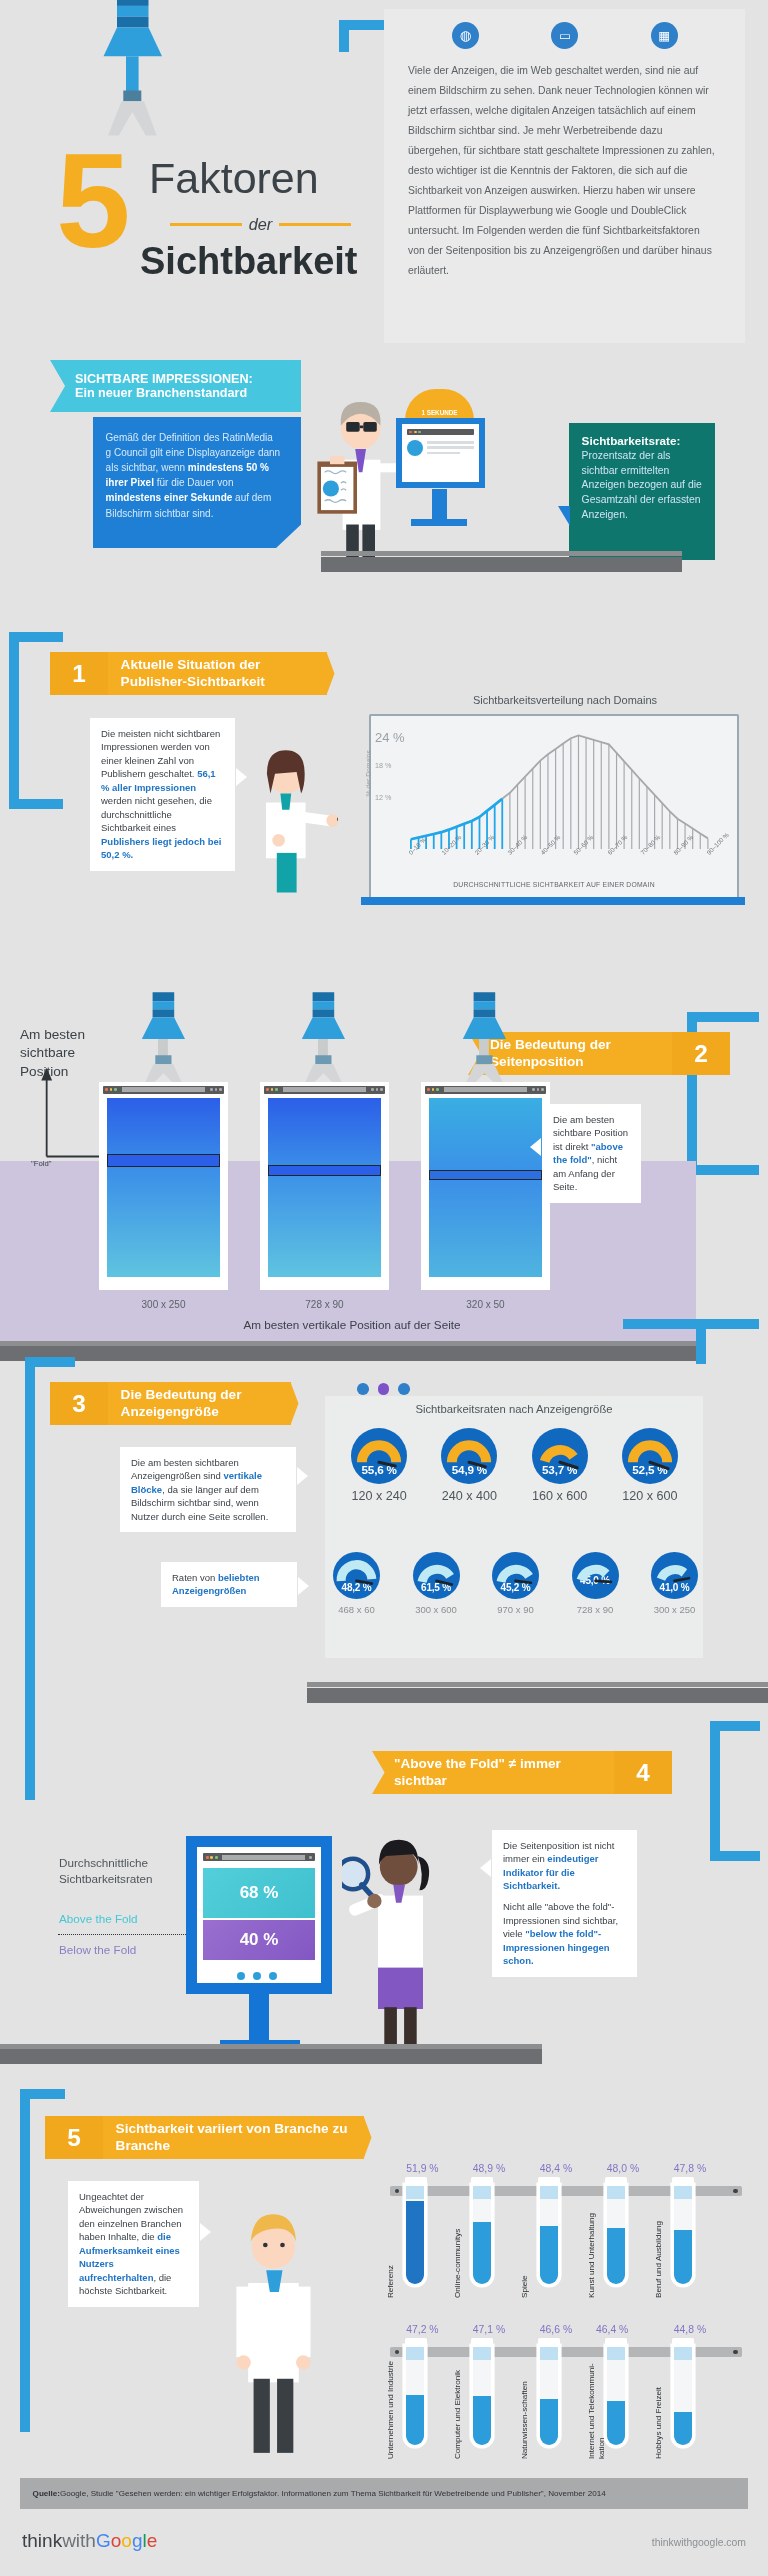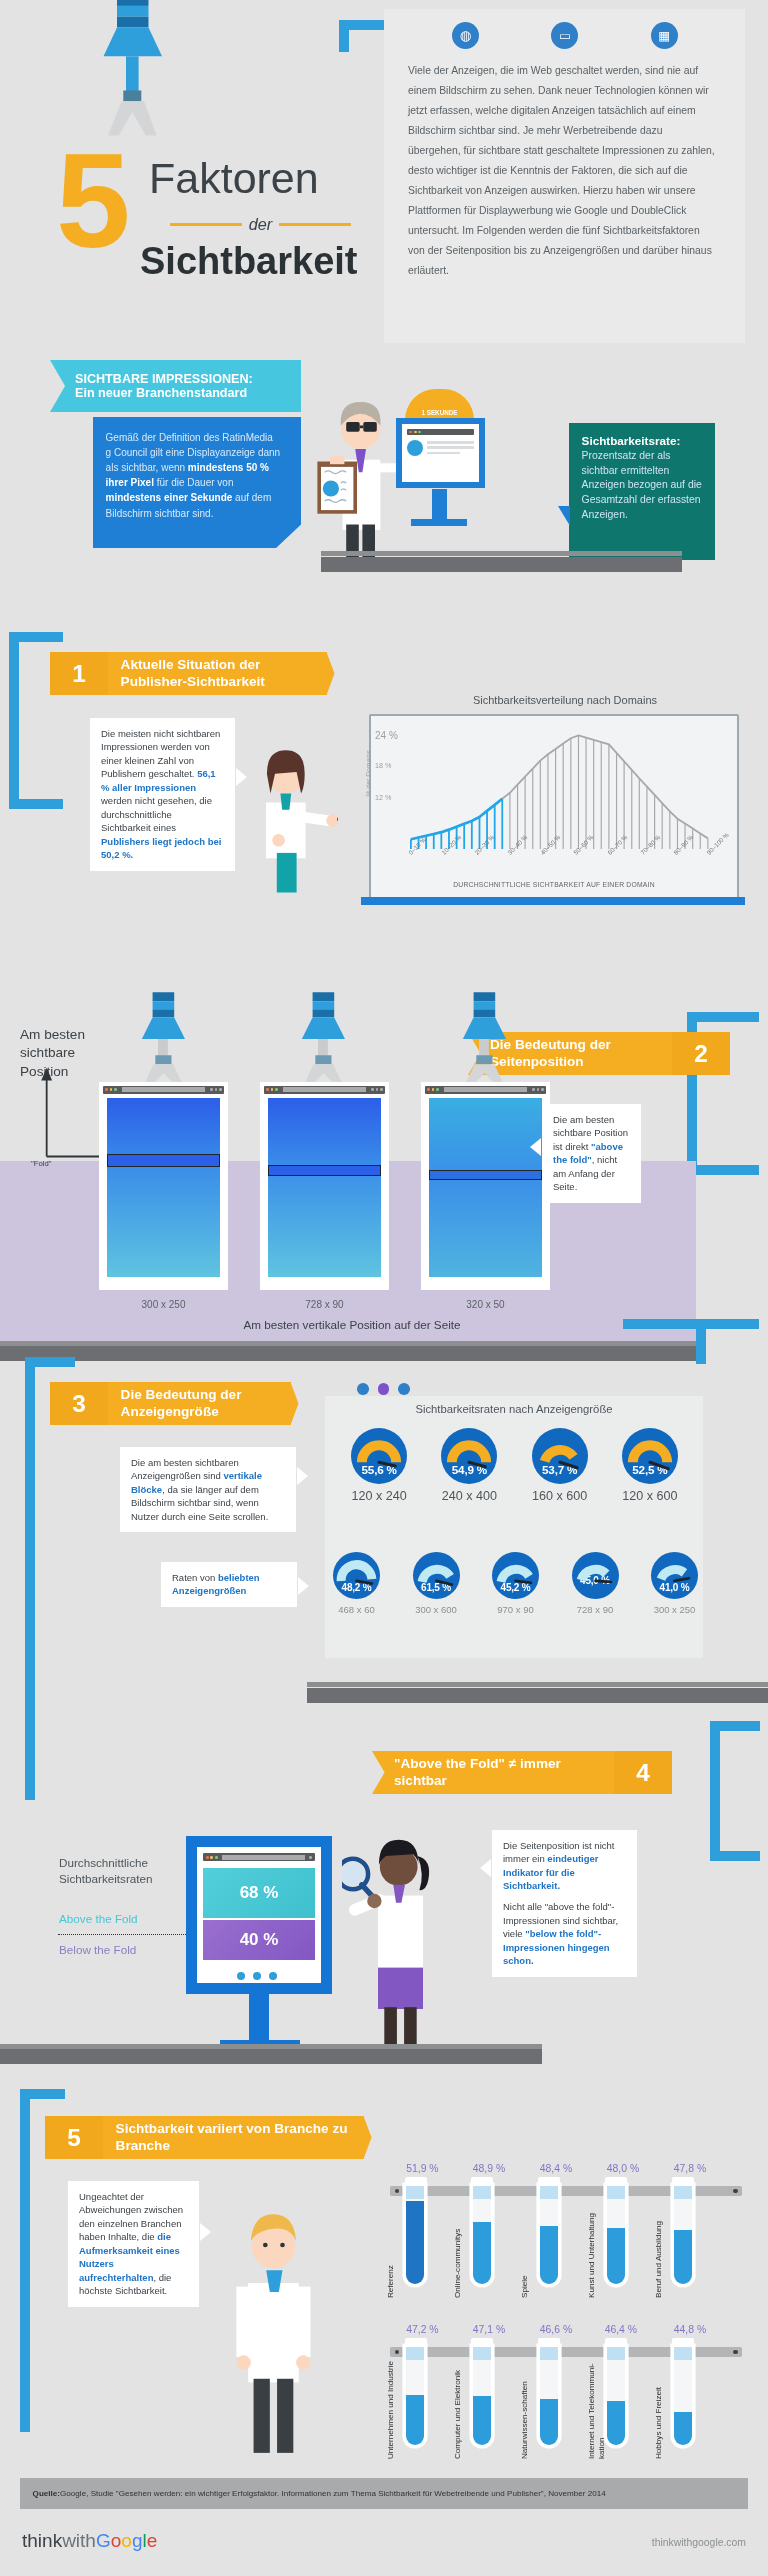--- a/index.html
+++ b/index.html
@@ -230,21 +230,21 @@
     </svg>
   </div>
 
   <div class="abs" style="left:398px;top:694px;width:334px;text-align:center;font-size:11px;color:#4e565c;">Sichtbarkeitsverteilung nach Domains</div>
 
   <div class="abs" style="left:369px;top:714px;width:370px;height:185px;background:#f2f3f4;
               border:2.7px solid #9ba9b3;border-radius:1.8px;"></div>
 
   <div class="abs" style="left:365px;top:750px;font-size:6.8px;color:#9aa1a6;writing-mode:vertical-rl;transform:rotate(180deg);">% der Domains</div>
 
-  <div class="abs" style="left:375px;top:730px;font-size:10px;color:#9aa1a6;">24 %</div>
+  <div class="abs" style="left:375px;top:730px;font-size:13px;color:#9aa1a6;">24 %</div>
   <div class="abs" style="left:375px;top:761px;font-size:7.2px;color:#9aa1a6;">18 %</div>
   <div class="abs" style="left:375px;top:793px;font-size:7.2px;color:#9aa1a6;">12 %</div>
 
   <div class="abs" style="left:396px;top:723px;width:325px;height:126px;">
     <svg id="chart1svg" width="325" height="126" viewBox="0 0 360 140">
         <line x1="16.0" y1="129.2" x2="16.0" y2="140" stroke="#1fa7ea" stroke-width="2"></line>
         <line x1="24.5" y1="127.2" x2="24.5" y2="140" stroke="#1fa7ea" stroke-width="2"></line>
         <line x1="32.9" y1="125.3" x2="32.9" y2="140" stroke="#1fa7ea" stroke-width="2"></line>
         <line x1="41.4" y1="123.3" x2="41.4" y2="140" stroke="#1fa7ea" stroke-width="2"></line>
         <line x1="49.8" y1="121.3" x2="49.8" y2="140" stroke="#1fa7ea" stroke-width="2"></line>
@@ -731,21 +731,21 @@
         <div class="ind-label" style="position: absolute; left: 63px; top: 36px; height: 101px;">Computer und Elektronik</div>
         <div class="ind-val" style="position: absolute; left: 139px; top: 1.8px; width: 54px; text-align: center;">46,6 %</div>
         <div style="position: absolute; left: 150px; top: 16.3px; width: 18px; height: 107px;">
           <div style="position:absolute;left:-1.8px;top:0;width:22px;height:12.6px;background:#fff;border-radius:1.8px;"></div>
           <div style="position:absolute;left:0;top:9px;width:18px;height:98px;background:#f4f6f7;border-radius:0 0 9px 9px;box-shadow:0 0 0 3.6px #fff;overflow:hidden;">
             <div style="position:absolute;left:0;bottom:0;width:100%;height:47.1%;background:#2c9cdb;border-radius:0 0 7.2px 7.2px;"></div>
             <div style="position:absolute;left:0;top:0;width:100%;height:12.6px;background:#bfdff3;"></div>
           </div>
         </div>
         <div class="ind-label" style="position: absolute; left: 130px; top: 36px; height: 101px;">Naturwissen-schaften</div>
-        <div class="ind-val" style="position: absolute; left: 193px; top: 1.8px; width: 54px; text-align: right;">46,4 %</div>
+        <div class="ind-val" style="position: absolute; left: 206px; top: 1.8px; width: 54px; text-align: left;">46,4 %</div>
         <div style="position: absolute; left: 217px; top: 16.3px; width: 18px; height: 107px;">
           <div style="position:absolute;left:-1.8px;top:0;width:22px;height:12.6px;background:#fff;border-radius:1.8px;"></div>
           <div style="position:absolute;left:0;top:9px;width:18px;height:98px;background:#f4f6f7;border-radius:0 0 9px 9px;box-shadow:0 0 0 3.6px #fff;overflow:hidden;">
             <div style="position:absolute;left:0;bottom:0;width:100%;height:45.7%;background:#2c9cdb;border-radius:0 0 7.2px 7.2px;"></div>
             <div style="position:absolute;left:0;top:0;width:100%;height:12.6px;background:#bfdff3;"></div>
           </div>
         </div>
         <div class="ind-label" style="position: absolute; left: 197px; top: 36px; height: 101px;">Internet und Telekommuni-kation</div>
         <div class="ind-val" style="position: absolute; left: 273px; top: 1.8px; width: 54px; text-align: center;">44,8 %</div>
         <div style="position: absolute; left: 284px; top: 16.3px; width: 18px; height: 107px;">

